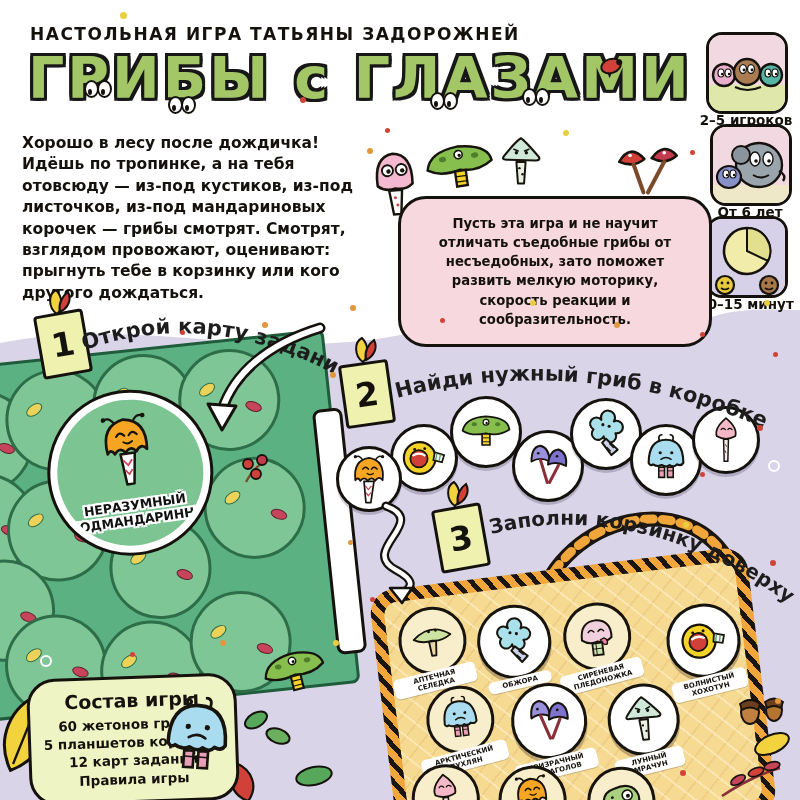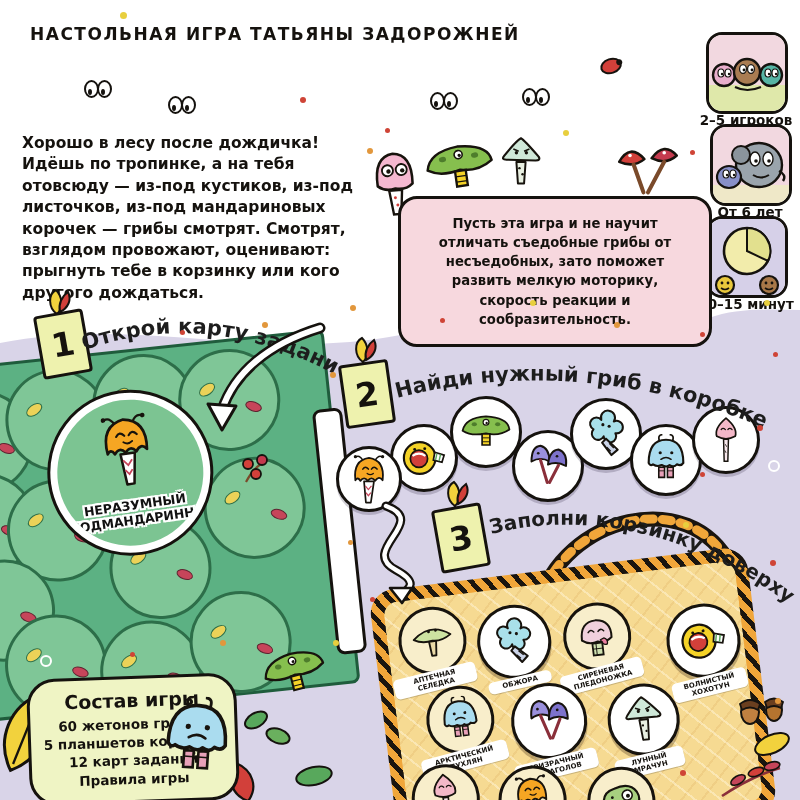--- a/index.html
+++ b/index.html
@@ -17,21 +17,21 @@
                      0 -3px 0 #171717,0 3px 0 #171717,-3px 0 0 #171717,3px 0 0 #171717;}
   .teye{position:absolute;width:11px;height:14px;background:#fff;border:2.5px solid #15120e;border-radius:50%;z-index:5;}
   .teye:after{content:"";position:absolute;left:2px;bottom:1px;width:4px;height:6px;background:#15120e;border-radius:50%;}
   .ladybug{position:absolute;width:18px;height:12px;background:#d2403a;border:2px solid #15120e;border-radius:50%;
            transform:rotate(-18deg);z-index:5;}
   .ladybug:after{content:"";position:absolute;right:-3px;top:2px;width:6px;height:6px;background:#15120e;border-radius:50%;}
 
   .intro{position:absolute;left:22px;top:133px;width:352px;font-size:15.5px;line-height:1.38;font-weight:700;z-index:4;}
 
   .bubble{position:absolute;left:398px;top:196px;width:276px;background:#f7d8de;border:3px solid #15120e;
-          border-radius:19px;padding:15px 16px;font-size:13.2px;line-height:1.45;font-weight:700;
+          border-radius:28px;padding:15px 16px;font-size:13.2px;line-height:1.45;font-weight:700;
           text-align:center;z-index:5;}
 
   .badge-icon{position:absolute;width:76px;height:76px;border:3px solid #15120e;border-radius:16px;overflow:hidden;z-index:4;background:#fff;}
   .badge-label{position:absolute;width:116px;text-align:center;font-size:13.5px;font-weight:800;z-index:4;}
 
   .step-card{position:absolute;width:44px;height:58px;background:#eef2ae;border:3px solid #15120e;border-radius:4px;
              display:flex;align-items:center;justify-content:center;font-size:33px;font-weight:800;z-index:6;}
   .arc-text{position:absolute;z-index:6;pointer-events:none;}
   .arc-text text{font-family:"DejaVu Sans",sans-serif;font-weight:800;fill:#1d1d1d;}
   .candle{position:absolute;z-index:6;}
@@ -197,20 +197,21 @@
         <path d="M24,27 L35,58 M58,24 L40,58" stroke="#7a4a2a" stroke-width="4.5" stroke-linecap="round"></path>
       </symbol>
     </defs>
   </svg>
 
   <svg class="bg-svg" viewBox="0 0 800 800">
     <path d="M-20,330 C120,295 240,345 380,318 C520,292 580,335 672,302 C720,285 770,302 820,288 L820,820 L-20,820 Z" fill="#d9d4e8"></path>
   </svg>
 
   <div class="pub-line">НАСТОЛЬНАЯ ИГРА ТАТЬЯНЫ ЗАДОРОЖНЕЙ</div>
+  <div class="title">ГРИБЫ с ГЛАЗАМИ</div>
   <div class="teye" style="left:84px;top:80px;"></div>
   <div class="teye" style="left:97px;top:80px;"></div>
   <div class="teye" style="left:168px;top:96px;"></div>
   <div class="teye" style="left:181px;top:96px;"></div>
   <div class="teye" style="left:430px;top:92px;"></div>
   <div class="teye" style="left:443px;top:92px;"></div>
   <div class="teye" style="left:522px;top:88px;"></div>
   <div class="teye" style="left:535px;top:88px;"></div>
   <div class="ladybug" style="left:600px;top:58px;"></div>
 

